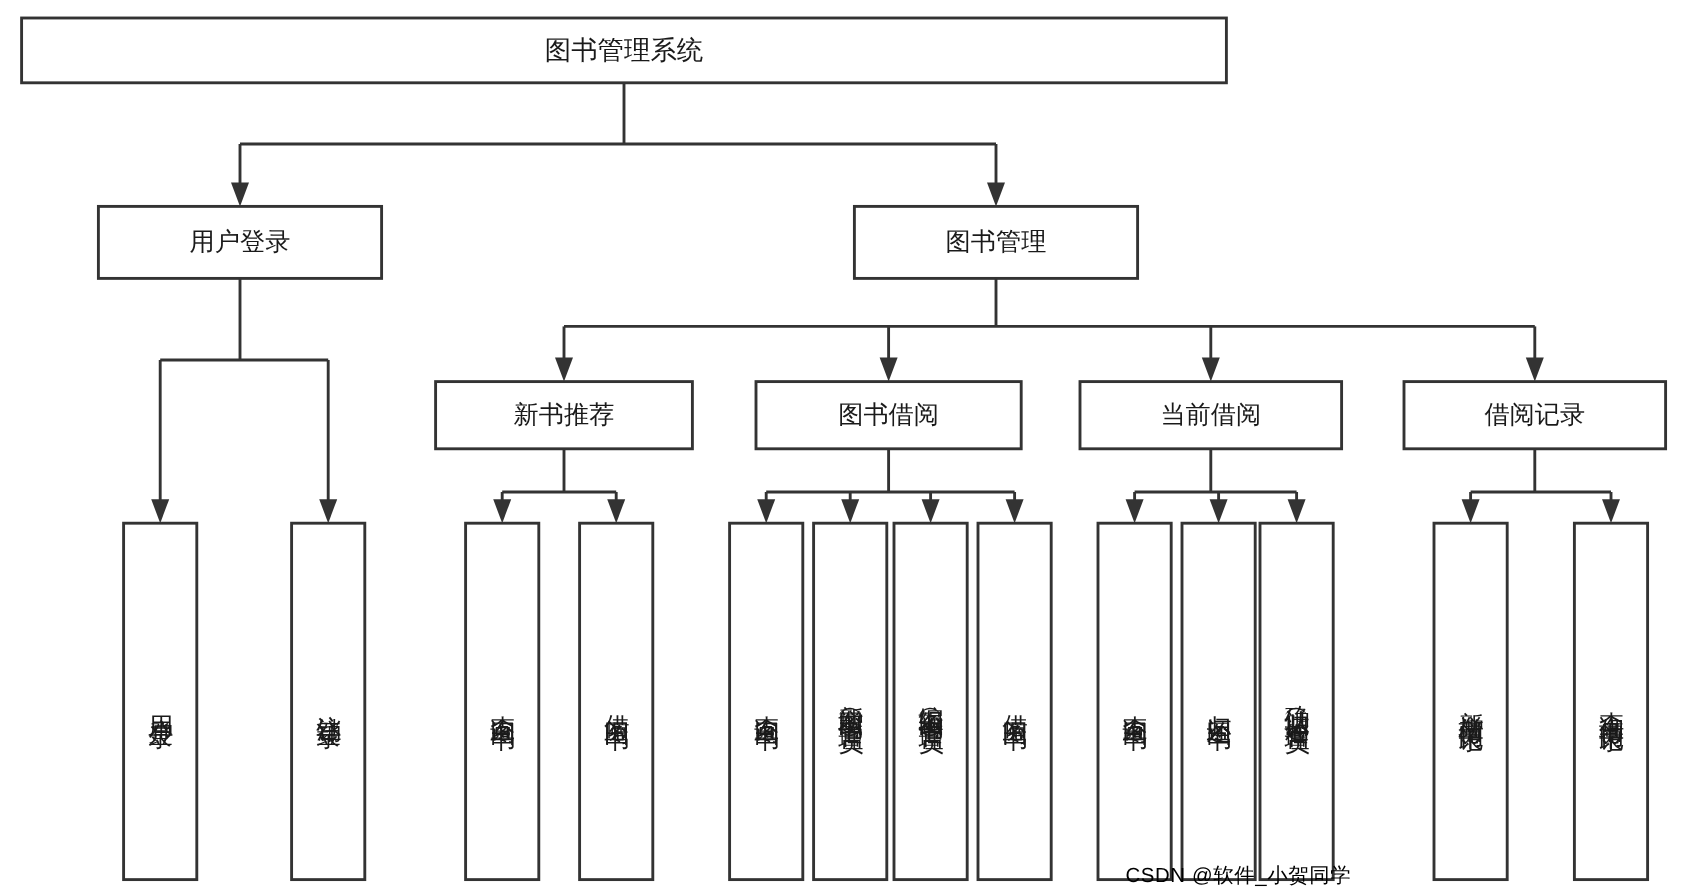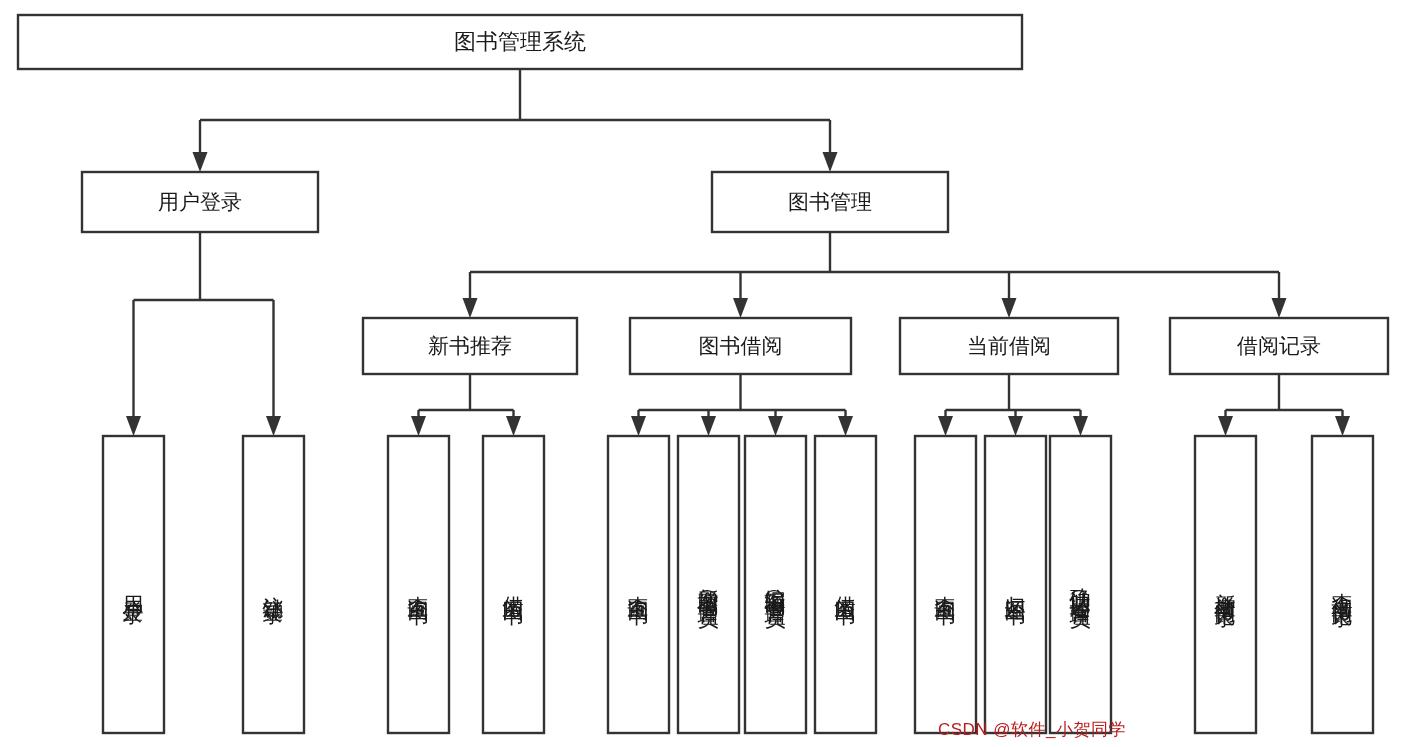--- a/index.html
+++ b/index.html
@@ -68,21 +68,21 @@
     color: #1a1a1a;
     white-space: nowrap;
     text-align: center;
   }
   #watermark {
     position: absolute;
     right: 10px;
     bottom: 6px;
     font-family: "Liberation Sans", "DejaVu Sans", sans-serif;
     font-size: 17px;
-    color: #b91c1c;
+    color: #000000;
     letter-spacing: 0.5px;
     user-select: none;
   }
 </style>
 </head>
 <body>
 
 <div id="diagram-root">
   <svg class="flowchart" id="flowchart-svg" viewBox="0 0 1405 747" xmlns="http://www.w3.org/2000/svg">
     <g id="connectors-layer">

